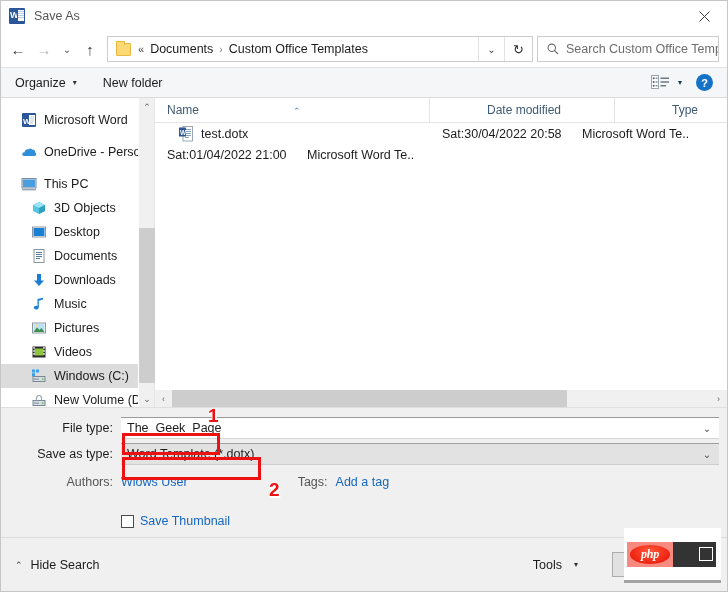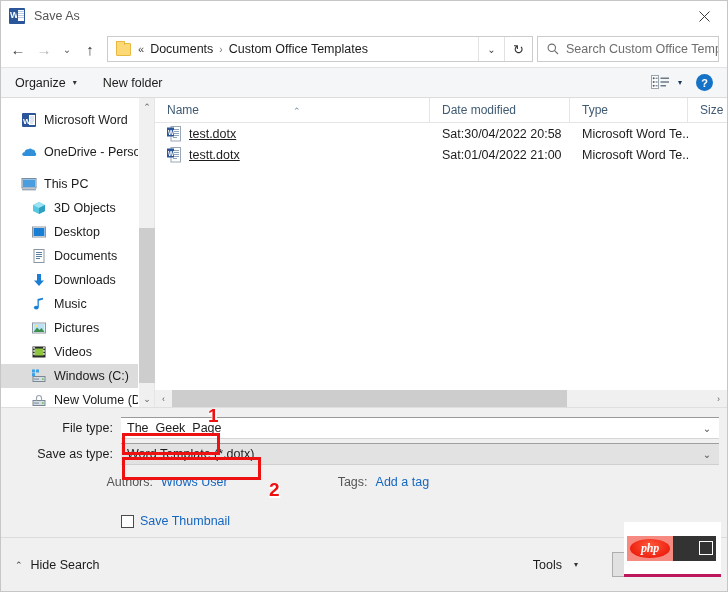--- a/index.html
+++ b/index.html
@@ -271,20 +271,21 @@
   .colhead {
     height: 25px;
     min-height: 25px;
     display: flex;
     align-items: center;
     border-bottom: 1px solid #e5e5e5;
     background: #ffffff;
     font-size: 12px;
     color: #3f5a73;
     position: relative;
+    gap: 45px;
   }
   .col {
     padding-left: 12px;
     height: 25px;
     line-height: 25px;
     border-right: 1px solid #e5e5e5;
     white-space: nowrap;
     overflow: hidden;
     position: relative;
   }
@@ -298,21 +299,21 @@
     color: #6a8cad; font-size: 9px;
   }
   .rows { flex: 1; overflow: hidden; background: #ffffff; }
   .row {
     height: 21px;
     display: flex;
     align-items: center;
     font-size: 12.5px;
     color: #1c1c1c;
   }
-  .row .rn { width: 275px; flex: none; display: flex; align-items: center; padding-left: 12px; text-decoration: underline; }
+  .row .rn { width: 275px; flex: none; display: flex; align-items: center; padding-left: 24px; }
   .row .rd { width: 140px; flex: none; padding-left: 12px; color: #1c1c1c; }
   .row .rt { width: 118px; flex: none; padding-left: 12px; color: #1c1c1c; white-space: nowrap; overflow: hidden; }
   .row .rs { flex: 1; padding-left: 12px; }
   .doc-icon {
     width: 14px; height: 16px;
     margin-right: 8px;
     flex: none;
     position: relative;
   }
 
@@ -389,21 +390,20 @@
     font-size: 10px;
     color: #555;
   }
 
   .meta {
     display: flex;
     align-items: center;
     margin-top: 7px;
     height: 20px;
     font-size: 12.5px;
-    margin-left: 40px;
   }
   .meta .mlabel { width: 120px; flex: none; text-align: right; padding-right: 8px; color: #555555; }
   .meta .mval { color: #1566c0; }
   .meta .mlabel2 { margin-left: 110px; color: #555555; padding-right: 8px; }
 
   .thumbrow {
     display: flex;
     align-items: center;
     margin-top: 19px;
     height: 20px;
@@ -462,28 +462,28 @@
     color: #ee1111;
     text-shadow: 1.5px 1.5px 0 #ffffff, -0.5px -0.5px 0 #ffffff,
                  1.5px -0.5px 0 #ffffff, -0.5px 1.5px 0 #ffffff;
     z-index: 45;
     pointer-events: none;
   }
 
   
   .watermark {
     position: absolute;
-    right: 6px; bottom: 14px;
+    right: 6px; bottom: 8px;
     width: 97px; height: 55px;
     background: #ffffff;
     z-index: 50;
     display: flex;
     align-items: center;
     padding-left: 3px;
-    border-bottom: 3px solid #be185d;
+    border-bottom: 3px solid #a3a3a3;
   }
   .php-logo {
     width: 46px; height: 25px;
     background: #f78a80;
     display: flex; align-items: center; justify-content: center;
     flex: none;
   }
   .php-ell {
     width: 40px; height: 19px;
     border-radius: 50%;
@@ -773,35 +773,20 @@
               </svg>
             </span>
             <span>test.dotx</span>
           </div>
           <div class="rd">Sat:30/04/2022 20:58</div>
           <div class="rt">Microsoft Word Te...</div>
           <div class="rs"></div>
         </div>
 
         <div class="row">
-          <div class="rn">
-            <span class="doc-icon">
-              <svg width="14" height="16" viewBox="0 0 14 16">
-                <rect x="4" y="0.5" width="9.5" height="14.5" fill="#ffffff" stroke="#9aa7b4" stroke-width="1"></rect>
-                <line x1="6" y1="3.5" x2="12" y2="3.5" stroke="#8fa5bb" stroke-width="1"></line>
-                <line x1="6" y1="5.5" x2="12" y2="5.5" stroke="#8fa5bb" stroke-width="1"></line>
-                <line x1="6" y1="7.5" x2="12" y2="7.5" stroke="#8fa5bb" stroke-width="1"></line>
-                <line x1="6" y1="9.5" x2="12" y2="9.5" stroke="#8fa5bb" stroke-width="1"></line>
-                <line x1="6" y1="11.5" x2="10" y2="11.5" stroke="#8fa5bb" stroke-width="1"></line>
-                <rect x="0" y="1.5" width="7" height="9" fill="#2b579a"></rect>
-                <text x="1" y="8.6" font-size="6.5" font-weight="bold" fill="#ffffff" font-family="Liberation Sans, sans-serif">W</text>
-              </svg>
-            </span>
-            <span>testt.dotx</span>
-          </div>
           <div class="rd">Sat:01/04/2022 21:00</div>
           <div class="rt">Microsoft Word Te...</div>
           <div class="rs"></div>
         </div>
       </div>
 
       <div class="hscroll">
         <div class="harrow">‹</div>
         <div class="hthumb"></div>
         <div class="harrow">›</div>

